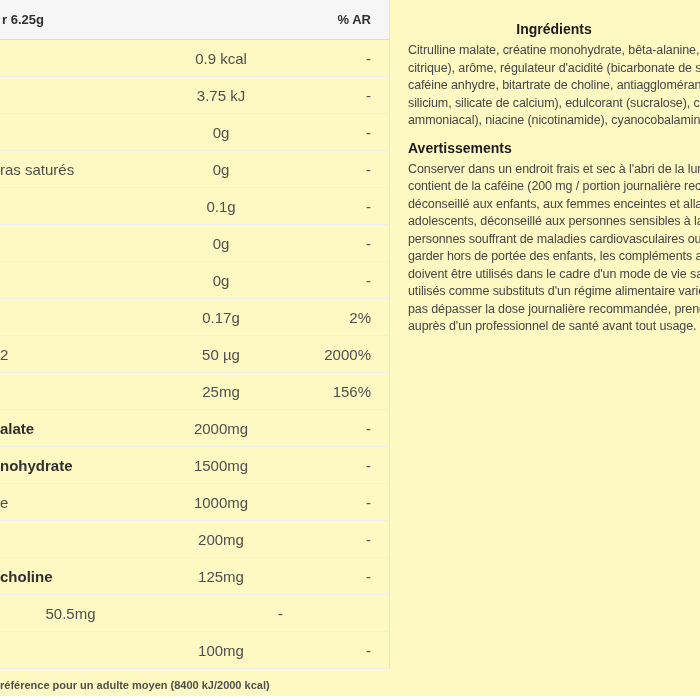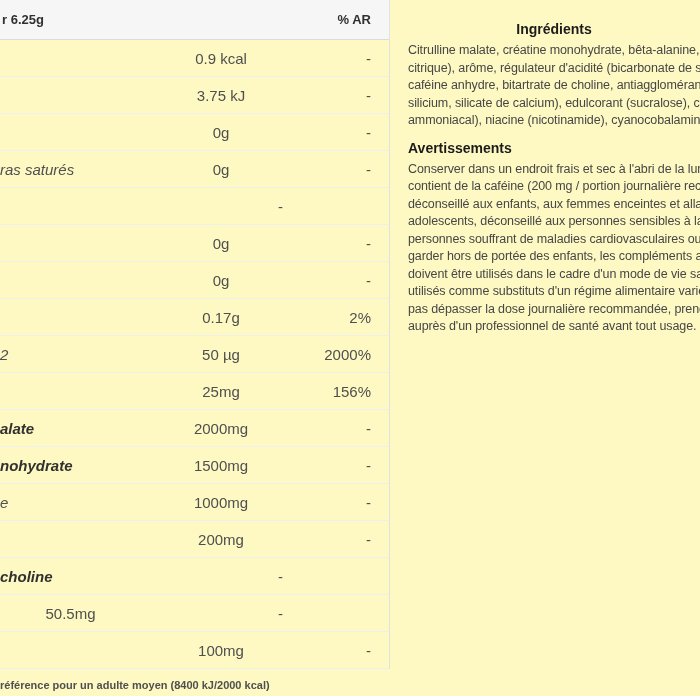--- a/index.html
+++ b/index.html
@@ -11,21 +11,21 @@
   body{width:700px;height:700px;font-family:"Liberation Sans","DejaVu Sans",sans-serif;}
   .page{position:relative;width:700px;height:696px;overflow:hidden;background:#fef9c3;}
 
   
   .nutrition{position:absolute;left:0;top:0;width:390px;border-right:1px solid var(--table_border);}
   .t-header{height:40px;background:var(--header_bg);border-bottom:1px solid var(--header_border);
     display:flex;align-items:center;justify-content:space-between;
     font-size:13px;font-weight:bold;color:var(--text_bold);padding:0 18px 0 2px;}
   .t-row{height:37px;display:grid;grid-template-columns:1fr 160px 88px;align-items:center;
     border-bottom:1px solid var(--row_border);font-size:15px;color:var(--text);}
-  .t-row .lab{white-space:nowrap;overflow:hidden;font-style:italic;}
+  .t-row .lab{white-space:nowrap;overflow:hidden;}
   .t-row.bold .lab{font-weight:bold;color:var(--text_bold);}
   .t-row .val{text-align:center;white-space:nowrap;}
   .t-row .ar{text-align:right;padding-right:18px;white-space:nowrap;}
   .footnote{position:absolute;left:0;top:679px;font-size:11px;color:var(--text);white-space:nowrap;font-weight:bold;}
 
   
   .info{position:absolute;left:408px;top:0;width:292px;height:700px;overflow:hidden;}
   .info h3{margin:0;padding:0;font-size:14px;line-height:18px;font-weight:bold;color:var(--heading);}
   .info .i-title{margin-top:20px;text-align:center;}
   .info .w-title{margin-top:9px;}
@@ -59,20 +59,21 @@
           <span class="val">0g</span>
           <span class="ar">-</span>
         </div>
         <div class="t-row">
           <span class="lab">ras saturés</span>
           <span class="val">0g</span>
           <span class="ar">-</span>
         </div>
         <div class="t-row">
           <span class="lab"></span>
+          <span class="val">0.1g</span>
           <span class="ar">-</span>
         </div>
         <div class="t-row">
           <span class="lab"></span>
           <span class="val">0g</span>
           <span class="ar">-</span>
         </div>
         <div class="t-row">
           <span class="lab"></span>
           <span class="val">0g</span>
@@ -108,20 +109,21 @@
           <span class="val">1000mg</span>
           <span class="ar">-</span>
         </div>
         <div class="t-row">
           <span class="lab"></span>
           <span class="val">200mg</span>
           <span class="ar">-</span>
         </div>
         <div class="t-row bold">
           <span class="lab">choline</span>
+          <span class="val">125mg</span>
           <span class="ar">-</span>
         </div>
         <div class="t-row">
           <span class="val">50.5mg</span>
           <span class="ar">-</span>
         </div>
         <div class="t-row">
           <span class="lab"></span>
           <span class="val">100mg</span>
           <span class="ar">-</span>

